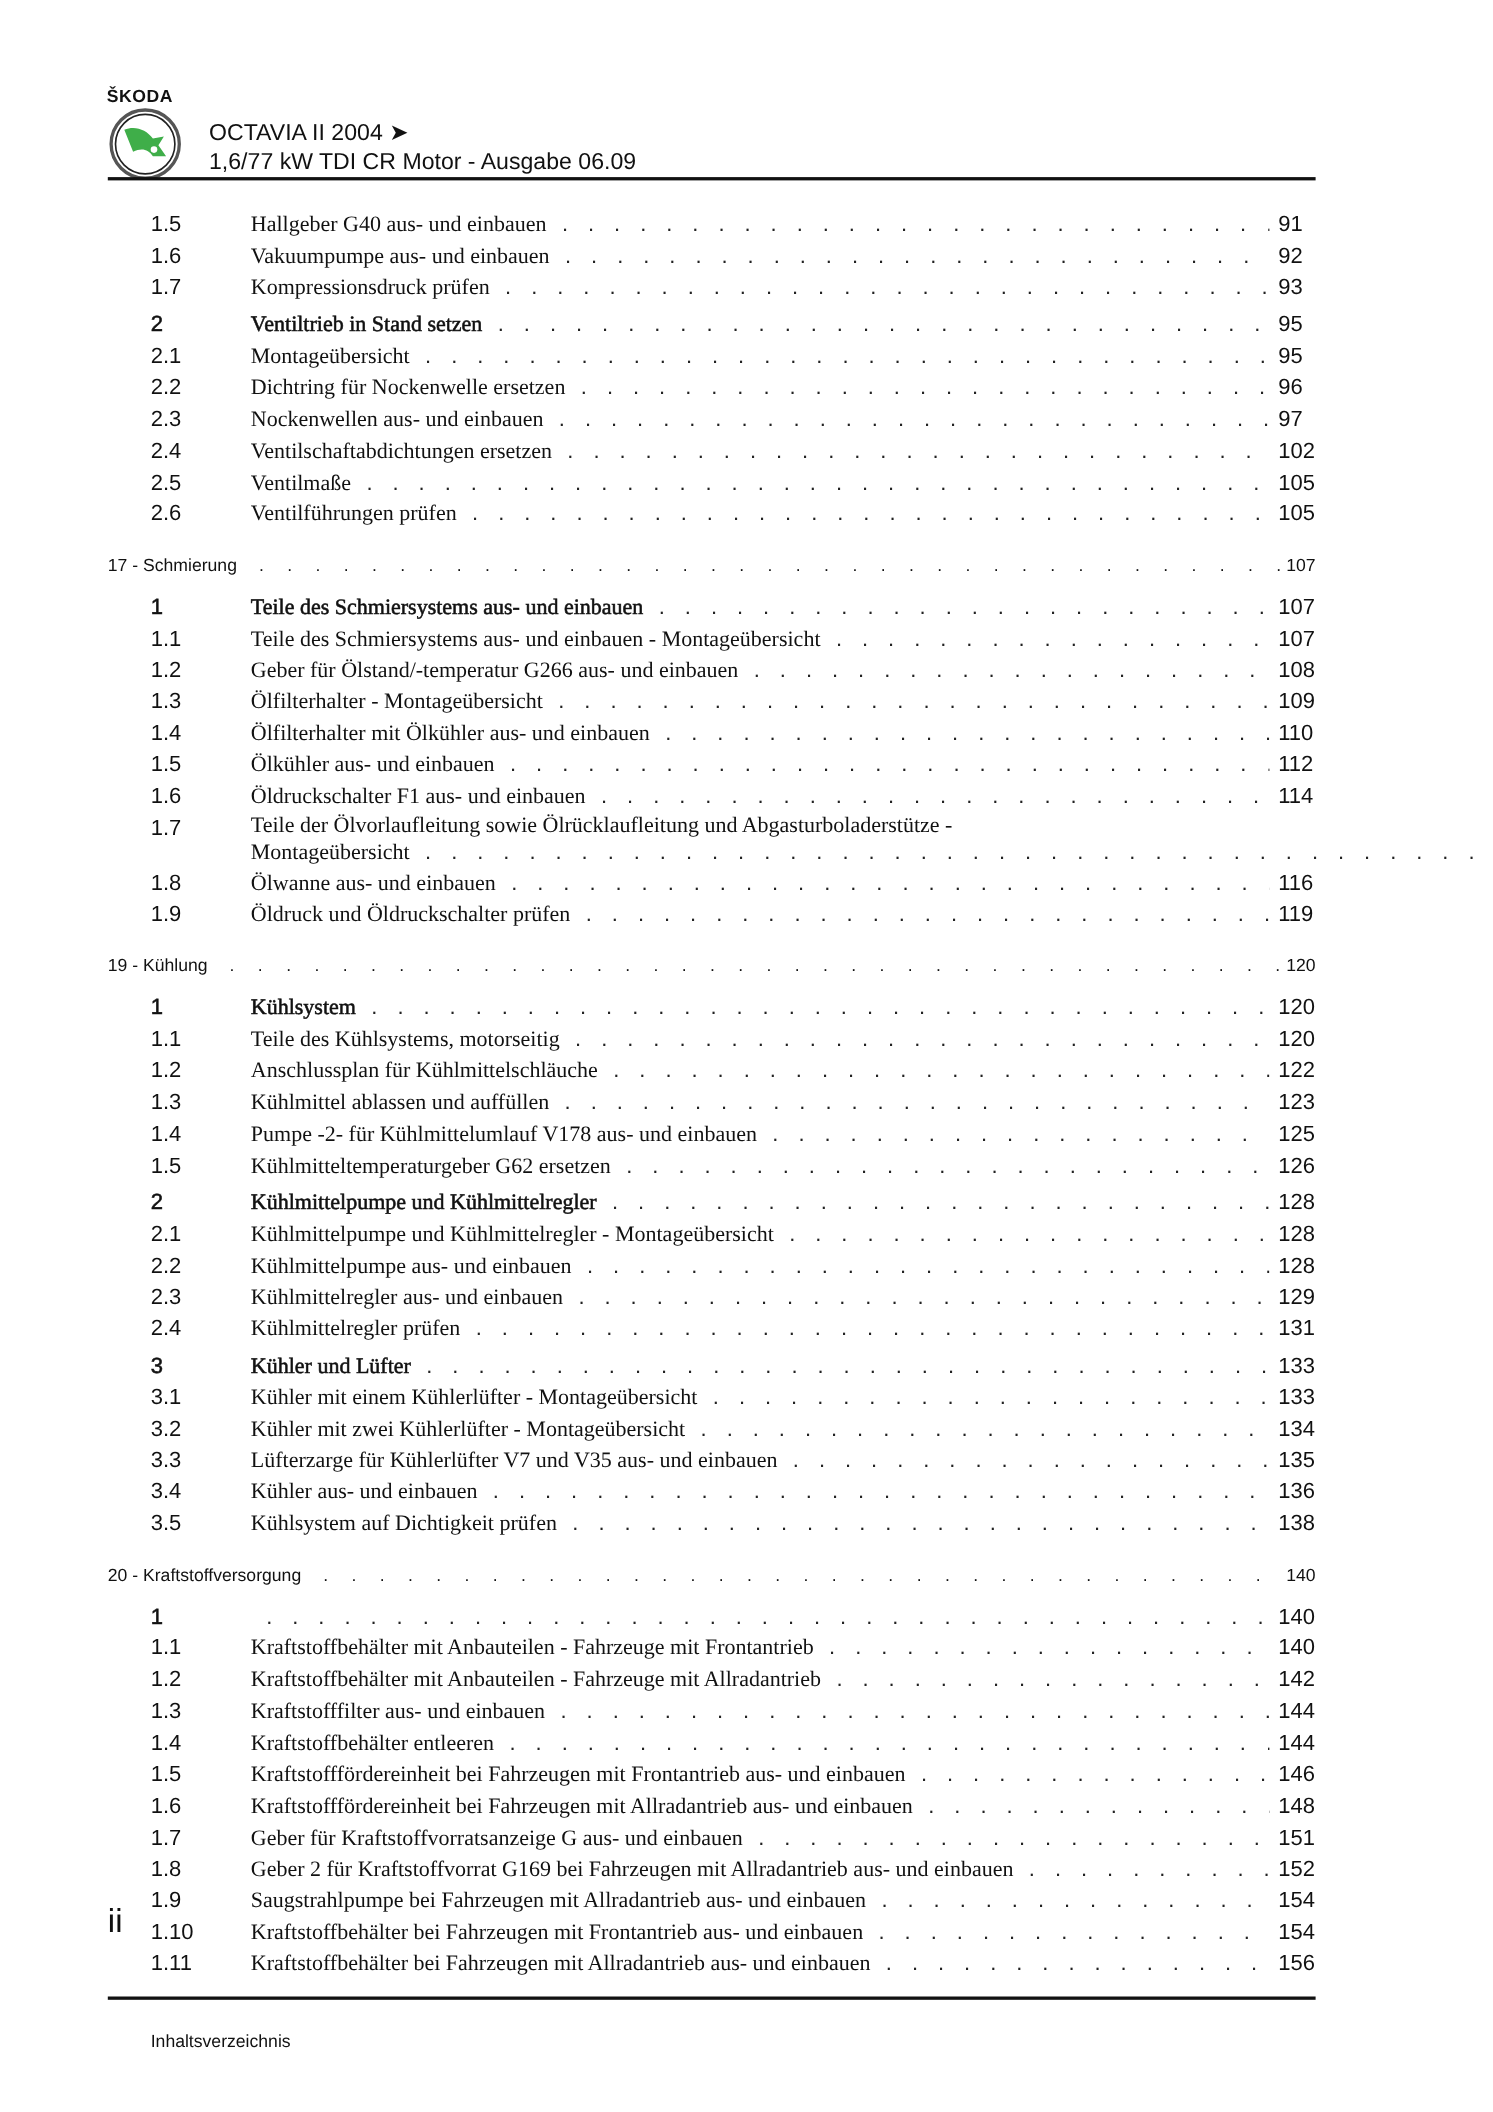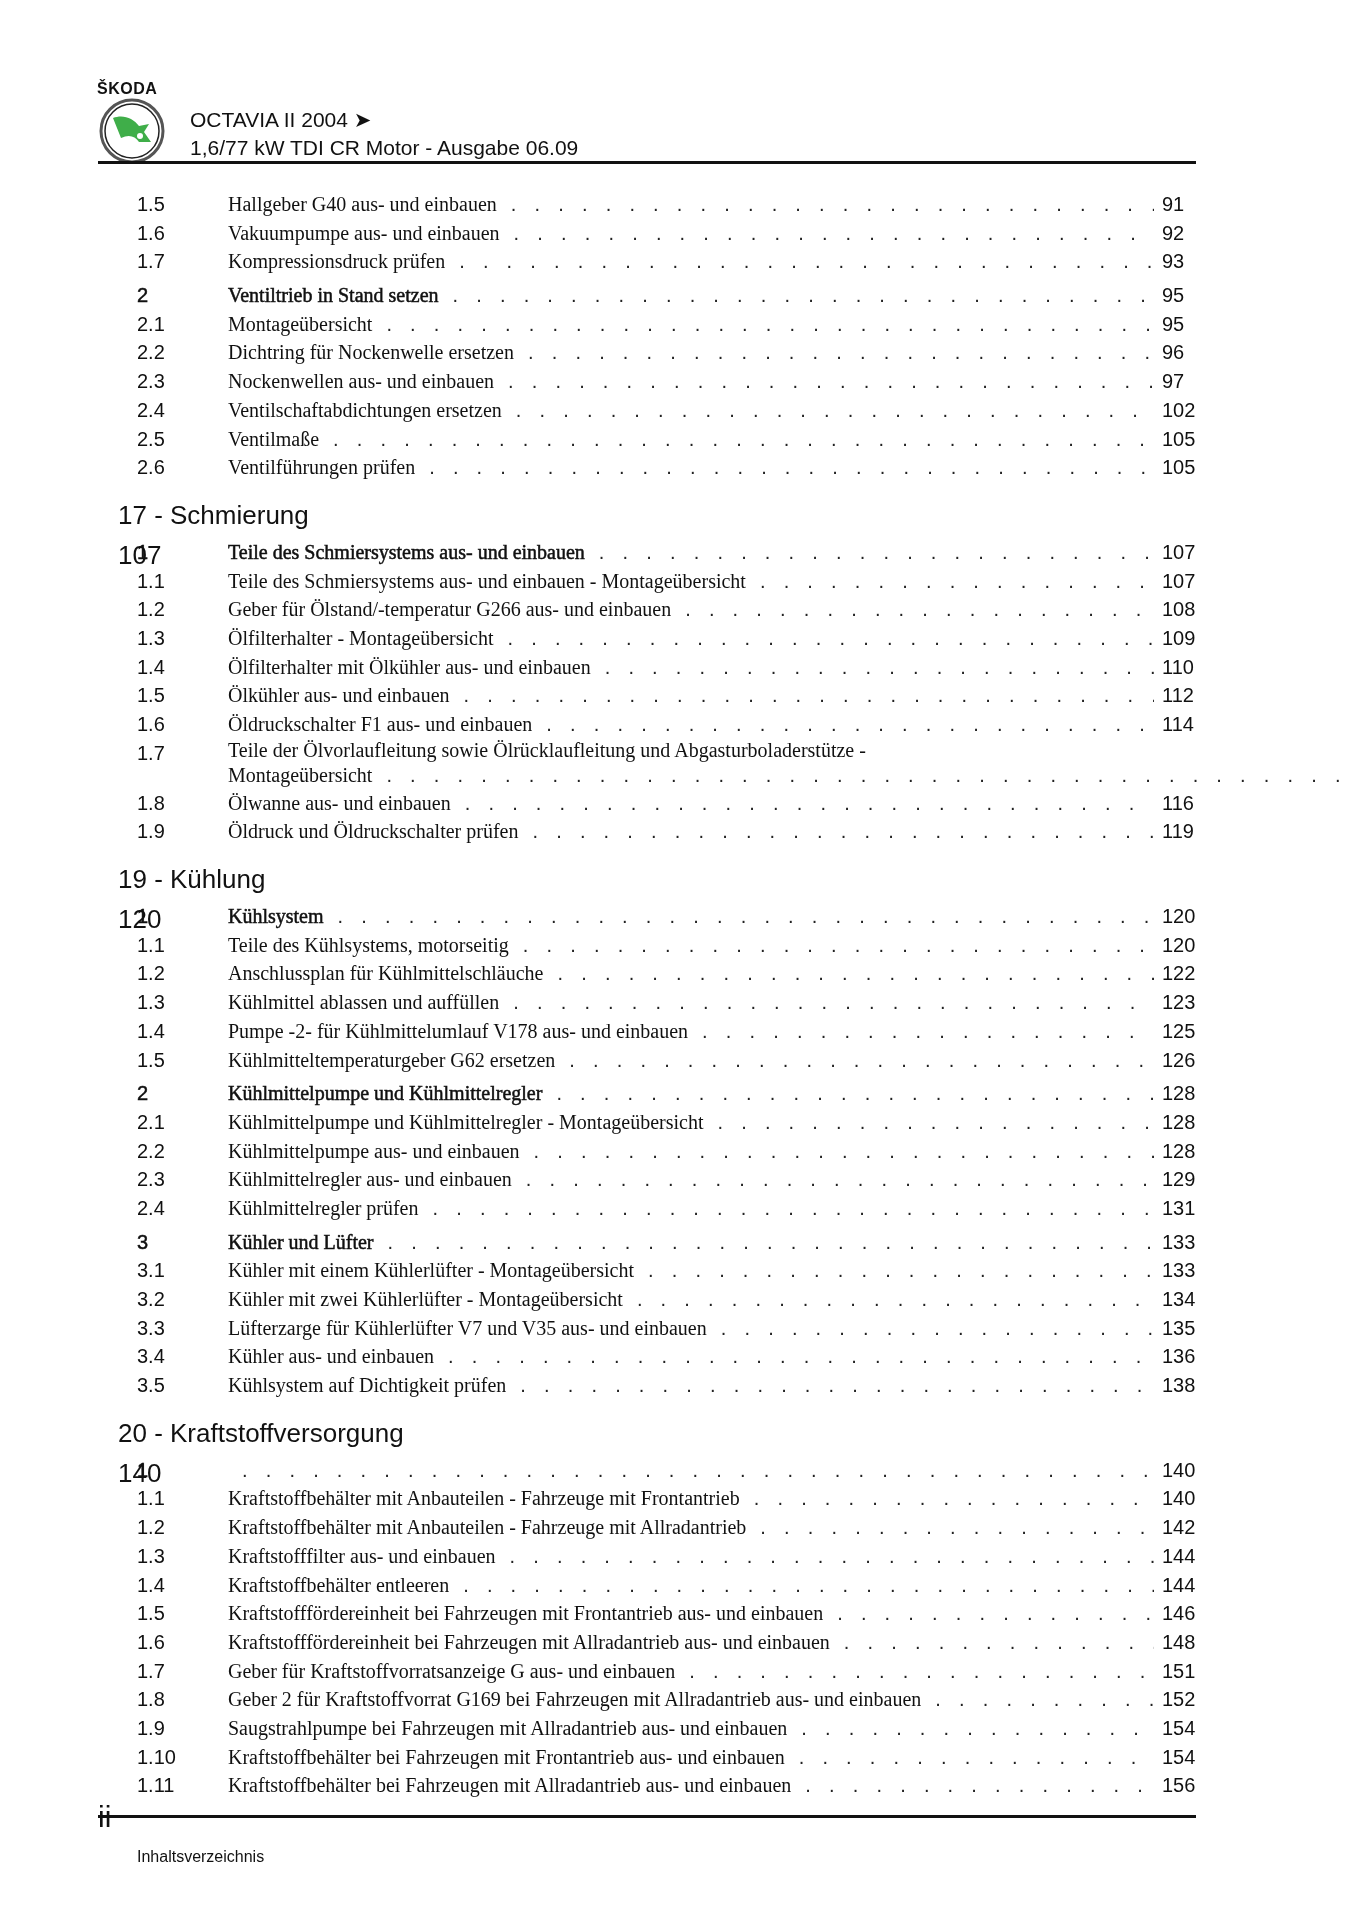--- a/index.html
+++ b/index.html
@@ -14,26 +14,26 @@
   .row { position:relative; display:flex; align-items:baseline; height:28.7px; font-size:20px; line-height:28px; }
   .row .num { width:130px; padding-left:39px; box-sizing:border-box; flex:none; }
   .row .title { flex:none; white-space:nowrap;font-family:Liberation Serif, serif; }
   .row .dots { flex:1; overflow:hidden; white-space:nowrap; margin:0 8px 0 14px; letter-spacing:6.3px; color:#222; }
   .row .page { flex:none; text-align:left; min-width:34px; }
   .row.bold .title, .row.bold .num { font-weight:normal; -webkit-text-stroke:0.5px #111; }
   .row.gap { margin-top:5px; }
   .row.multi { height:auto; align-items:flex-start; }
   .row.multi .wrap { flex:1; display:flex; flex-direction:column; }
   .row.multi .line2 { display:flex; align-items:baseline; }
-  .chap { display:flex; align-items:baseline; font-size:26px; height:40px; line-height:40px; margin-top:13px; margin-bottom:3px;flex-direction:column; }
+  .chap { display:flex; align-items:baseline; font-size:16px; height:40px; line-height:40px; margin-top:13px; margin-bottom:3px; }
   .chap .title { white-space:nowrap; }
   .chap .dots { flex:1; overflow:hidden; white-space:nowrap; margin:0 4px 0 20px; letter-spacing:8.4px; }
   .chap .page { flex:none; }
   .rule-bot { position:absolute; left:98px; top:1815px; width:1098px; height:3px; background:#111; }
-  .foot-num { position:absolute; left:98px; top:1800px; font-size:30px; }
+  .foot-num { position:absolute; left:98px; top:1730px; font-size:30px; }
   .foot-label { position:absolute; left:137px; top:1848px; font-size:16px; }
 </style>
 </head>
 <body>
 
 <div class="logo-text">ŠKODA</div>
 <svg class="logo" viewBox="0 0 66 66">
   <circle cx="33" cy="33" r="31" fill="#fff" stroke="#555" stroke-width="3"></circle>
   <circle cx="33" cy="33" r="27" fill="#fff" stroke="#222" stroke-width="1.5"></circle>
   <path d="M14 20 C24 16 34 20 40 28 L50 26 L45 34 L52 44 L40 44 C36 38 30 36 22 40 Z" fill="#3fae49"></path>

